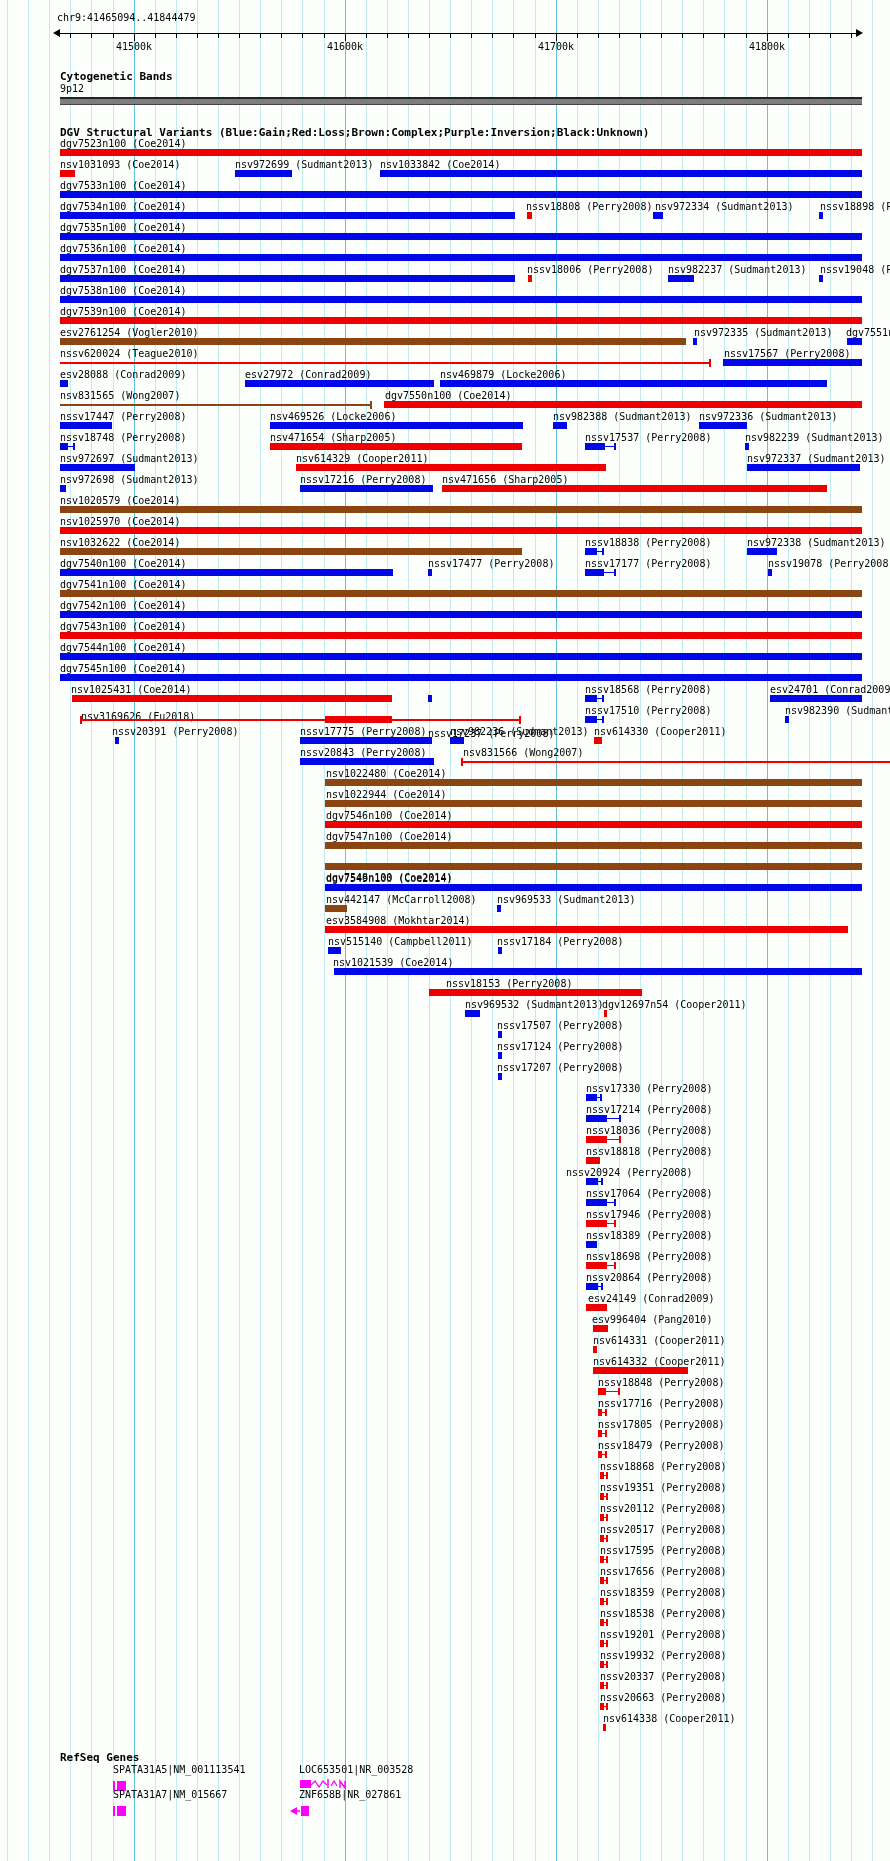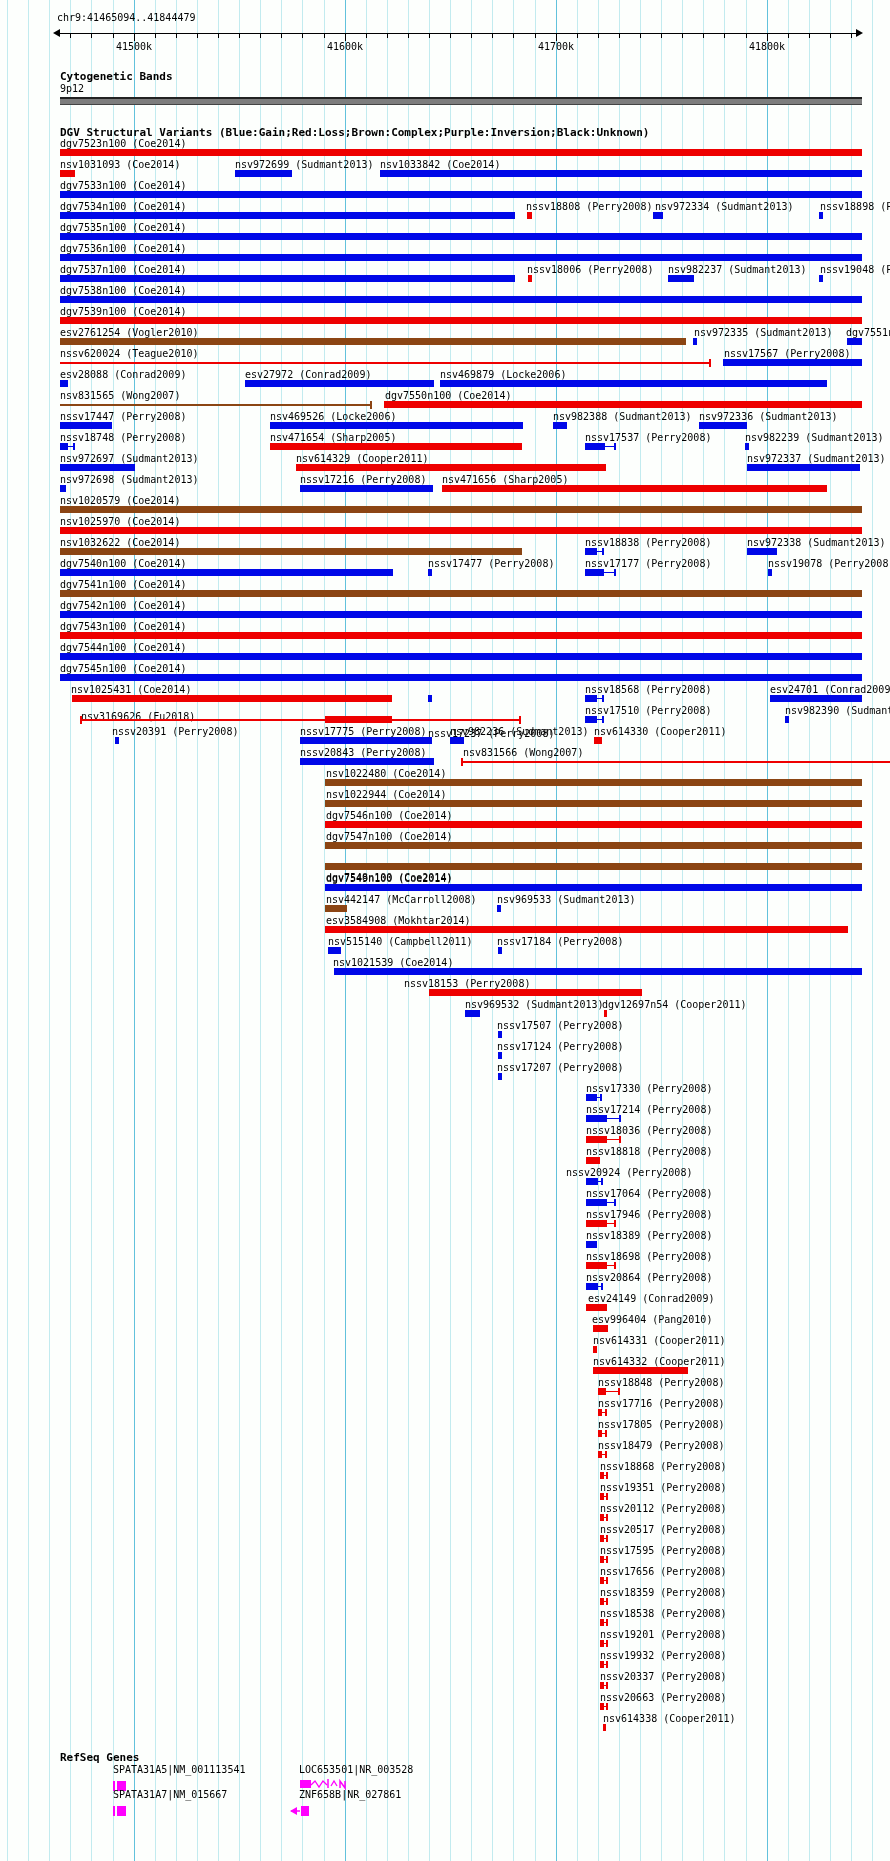--- a/index.html
+++ b/index.html
@@ -302,21 +302,21 @@
       <div class="lbl" style="left: 497px; top: 895px;">nsv969533 (Sudmant2013)</div>
       <div class="bar" style="left: 497px; top: 905px; width: 4px; background: rgb(0, 8, 232);"></div>
       <div class="lbl" style="left: 326px; top: 916px;">esv3584908 (Mokhtar2014)</div>
       <div class="bar" style="left: 325px; top: 926px; width: 523px; background: rgb(238, 0, 0);"></div>
       <div class="lbl" style="left: 328px; top: 937px;">nsv515140 (Campbell2011)</div>
       <div class="bar" style="left: 328px; top: 947px; width: 13px; background: rgb(0, 8, 232);"></div>
       <div class="lbl" style="left: 497px; top: 937px;">nssv17184 (Perry2008)</div>
       <div class="bar" style="left: 498px; top: 947px; width: 4px; background: rgb(0, 8, 232);"></div>
       <div class="lbl" style="left: 333px; top: 958px;">nsv1021539 (Coe2014)</div>
       <div class="bar" style="left: 334px; top: 968px; width: 528px; background: rgb(0, 8, 232);"></div>
-      <div class="lbl" style="left: 404px; top: 979px;">nssv18153 (Perry2008)</div>
+      <div class="lbl" style="left: 446px; top: 979px;">nssv18153 (Perry2008)</div>
       <div class="bar" style="left: 429px; top: 989px; width: 213px; background: rgb(238, 0, 0);"></div>
       <div class="lbl" style="left: 465px; top: 1000px;">nsv969532 (Sudmant2013)</div>
       <div class="bar" style="left: 465px; top: 1010px; width: 15px; background: rgb(0, 8, 232);"></div>
       <div class="lbl" style="left: 602px; top: 1000px;">dgv12697n54 (Cooper2011)</div>
       <div class="bar" style="left: 604px; top: 1010px; width: 3px; background: rgb(238, 0, 0);"></div>
       <div class="lbl" style="left: 497px; top: 1021px;">nssv17507 (Perry2008)</div>
       <div class="bar" style="left: 498px; top: 1031px; width: 4px; background: rgb(0, 8, 232);"></div>
       <div class="lbl" style="left: 497px; top: 1042px;">nssv17124 (Perry2008)</div>
       <div class="bar" style="left: 498px; top: 1052px; width: 4px; background: rgb(0, 8, 232);"></div>
       <div class="lbl" style="left: 497px; top: 1063px;">nssv17207 (Perry2008)</div>

